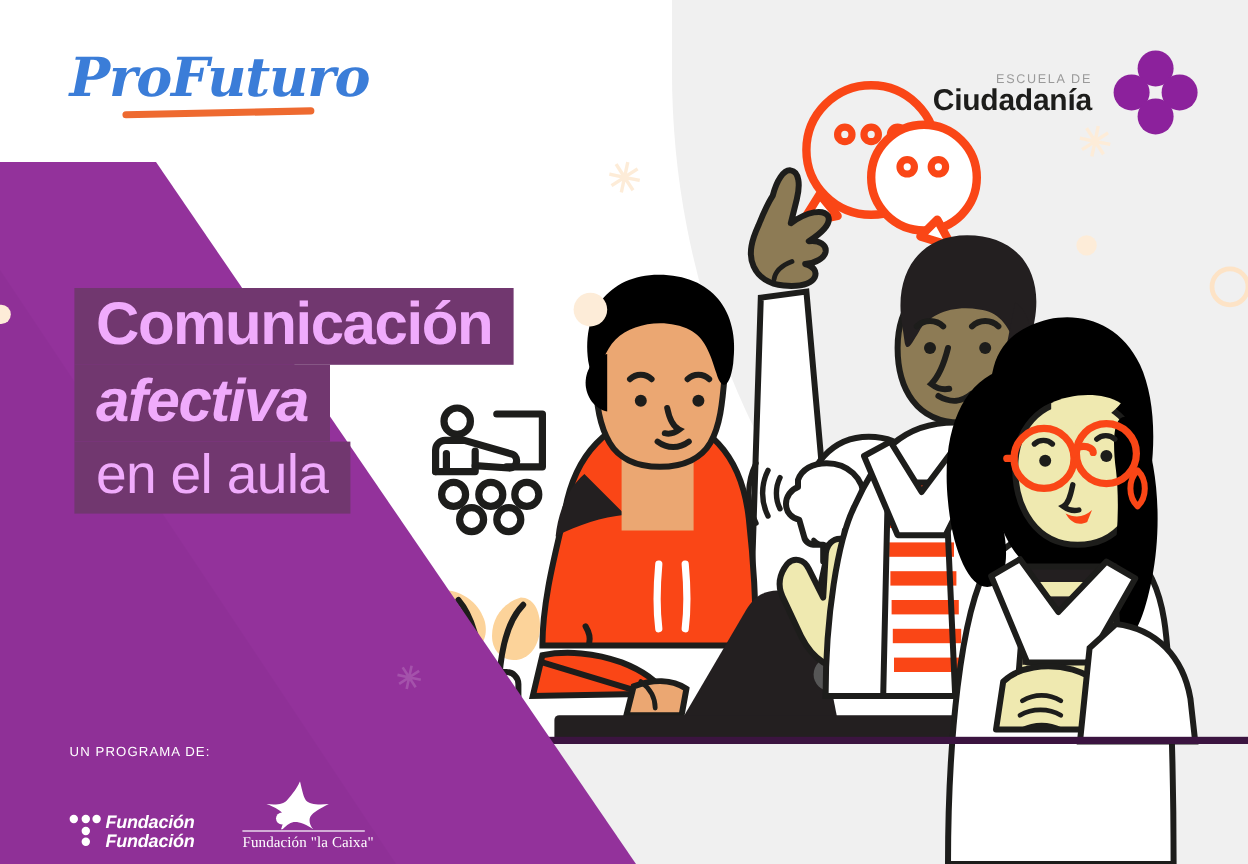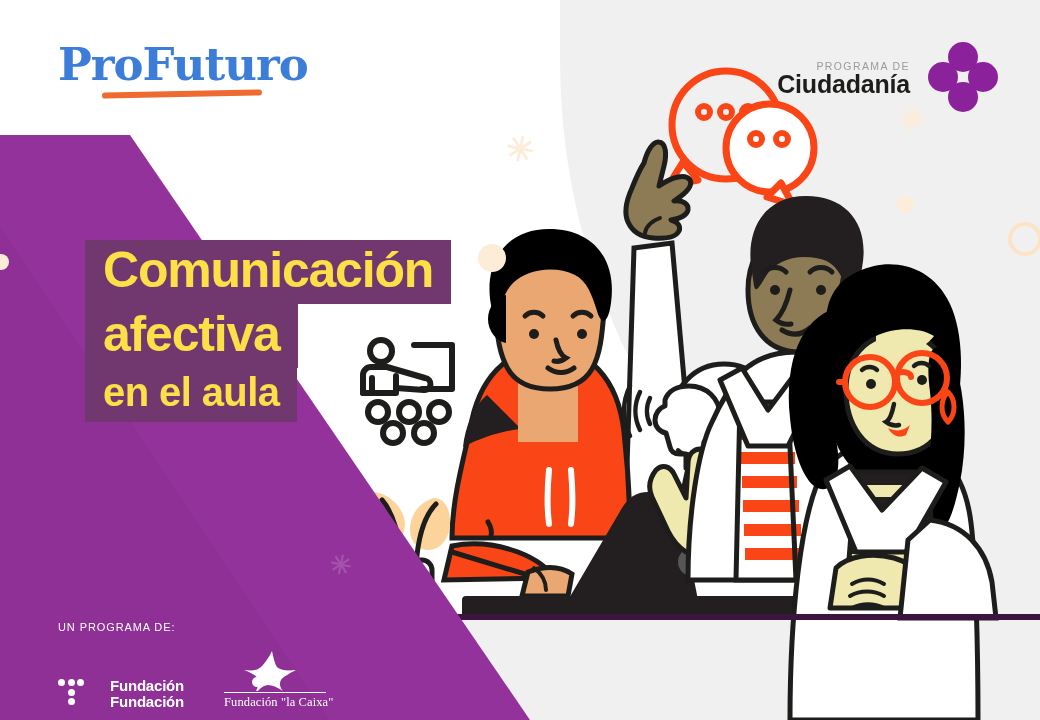--- a/index.html
+++ b/index.html
@@ -57,20 +57,21 @@
   }
   .deco-x-purple{color:#a452ab;}
 
   
   .profuturo{
     position:absolute; left:58px; top:38px;
     width:230px; height:64px;
   }
   .profuturo .pf-text{
     font-family:"DejaVu Serif", serif;
+    font-style:italic;
     font-weight:700;
     font-size:45px;
     letter-spacing:-1px;
     color:#3b7dd8;
     line-height:54px;
     white-space:nowrap;
   }
   .profuturo .pf-underline{
     position:absolute;
     left:44px; top:53px;
@@ -102,40 +103,39 @@
   .cd-mark .c-top{left:20px;top:0;}
   .cd-mark .c-left{left:0;top:20px;}
   .cd-mark .c-right{left:40px;top:20px;}
   .cd-mark .c-bottom{left:20px;top:40px;}
 
   
   .title-wrap{position:absolute;left:62px;top:240px;}
   .title-line{
     display:table;
     background:#71376f;
-    color:#fde047;
+    color:#f0abfc;
     padding:4px 18px 8px 18px;
     line-height:1.04;
     white-space:nowrap;
-    margin-left:23px;
   }
   .title-line.l1{font-size:50px;font-weight:700;letter-spacing:-1.2px;}
-  .title-line.l2{font-size:50px;font-weight:700;letter-spacing:-1.2px;}
-  .title-line.l3{font-size:40px;font-weight:700;letter-spacing:-.6px;}
+  .title-line.l2{font-size:50px;font-weight:700;letter-spacing:-1.2px;font-style:italic;}
+  .title-line.l3{font-size:46px;font-weight:400;letter-spacing:-.6px;}
 
   
   .footer{position:absolute;left:58px;top:600px;width:320px;}
   .footer-label{
     color:#ffffff;font-size:11px;letter-spacing:.9px;font-weight:400;
     margin-bottom:18px;
     margin-top:21px;
   }
   .footer-logos{display:flex;align-items:flex-end;gap:40px;}
 
-  .telefonica{display:flex;align-items:center;gap:26px;}
+  .telefonica{display:flex;align-items:center;gap:4px;font-style:italic;}
   .tf-mark{position:relative;width:26px;height:30px;}
   .tf-mark i{
     position:absolute;display:block;width:7px;height:7px;border-radius:50%;
     background:#ffffff;
   }
   .tf-mark .d1{left:0;top:0;}
   .tf-mark .d2{left:9.5px;top:0;}
   .tf-mark .d3{left:19px;top:0;}
   .tf-mark .d4{left:9.5px;top:9.5px;}
   .tf-mark .d5{left:9.5px;top:19px;}
@@ -368,21 +368,21 @@
   <div class="deco deco-dot" style="left:-7px;top:254px;width:16px;height:16px;"></div>
   <div class="deco deco-x deco-x-purple" style="left:330px;top:552px;font-size:26px;">✳</div>
 
   <div class="profuturo">
     <div class="pf-text">ProFuturo</div>
     <div class="pf-underline"></div>
   </div>
 
   <div class="ciudadania">
     <div class="cd-text">
-      <div class="cd-sup">PROGRAMA DE</div>
+      <div class="cd-sup">ESCUELA DE</div>
       <div class="cd-main">Ciudadanía</div>
     </div>
     <div class="cd-mark">
       <span class="c-top"></span>
       <span class="c-left"></span>
       <span class="c-right"></span>
       <span class="c-bottom"></span>
     </div>
   </div>
 

